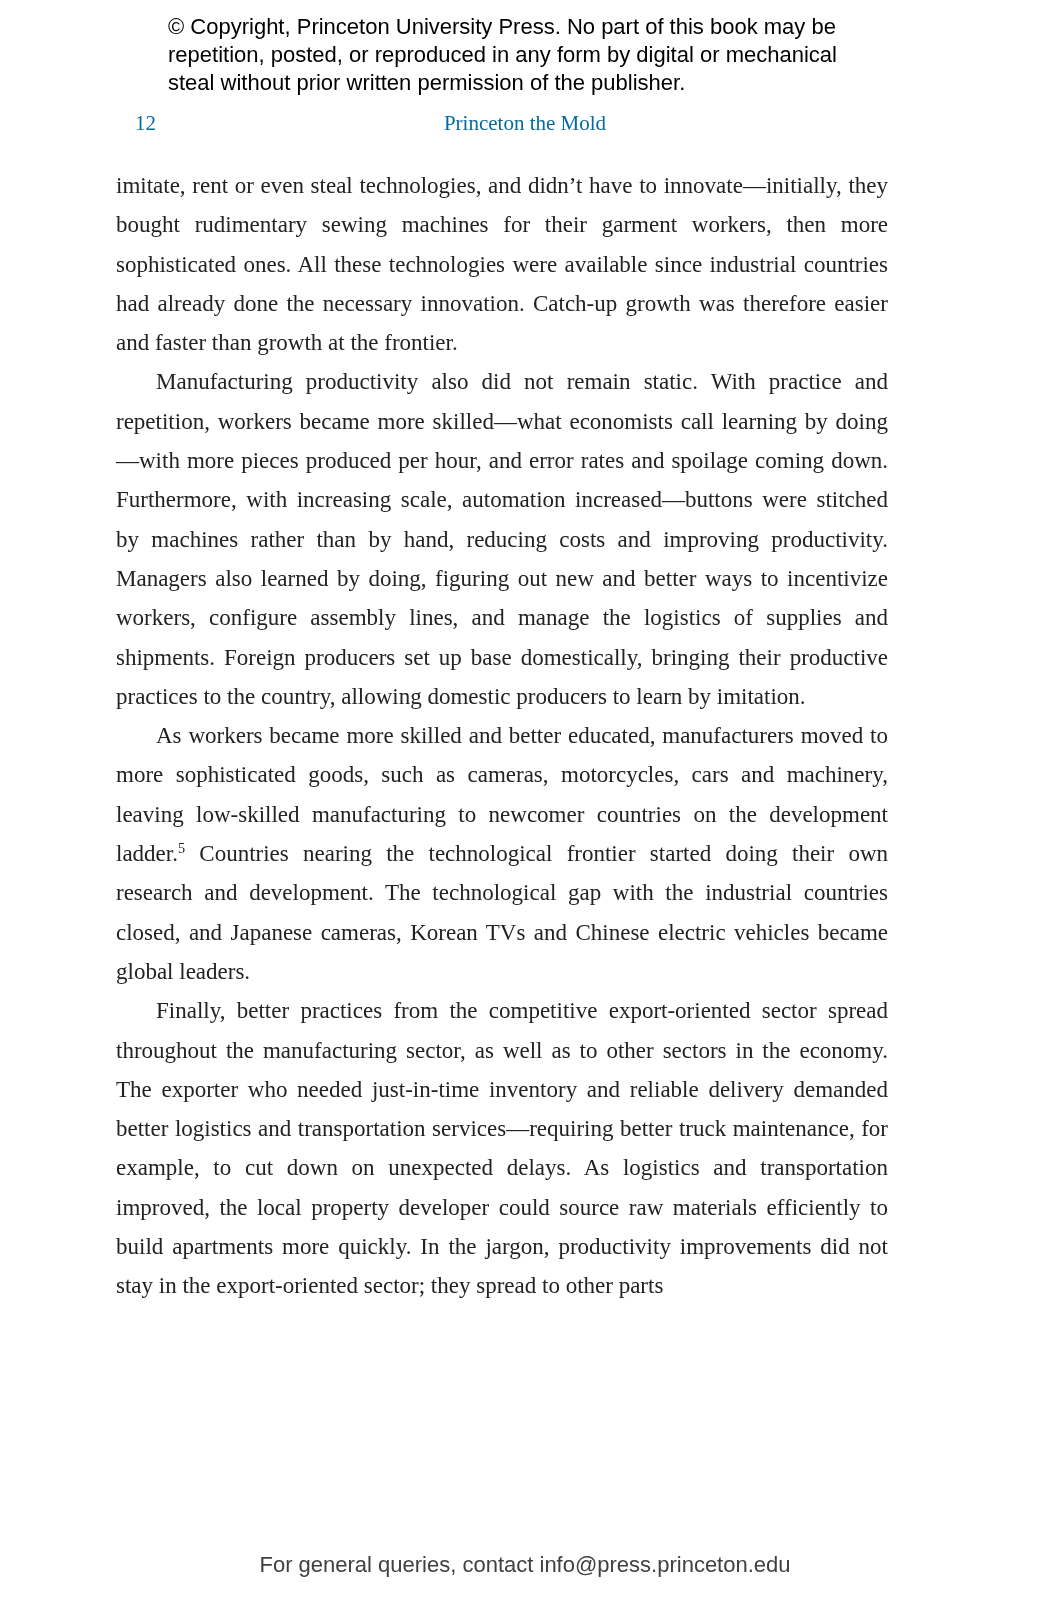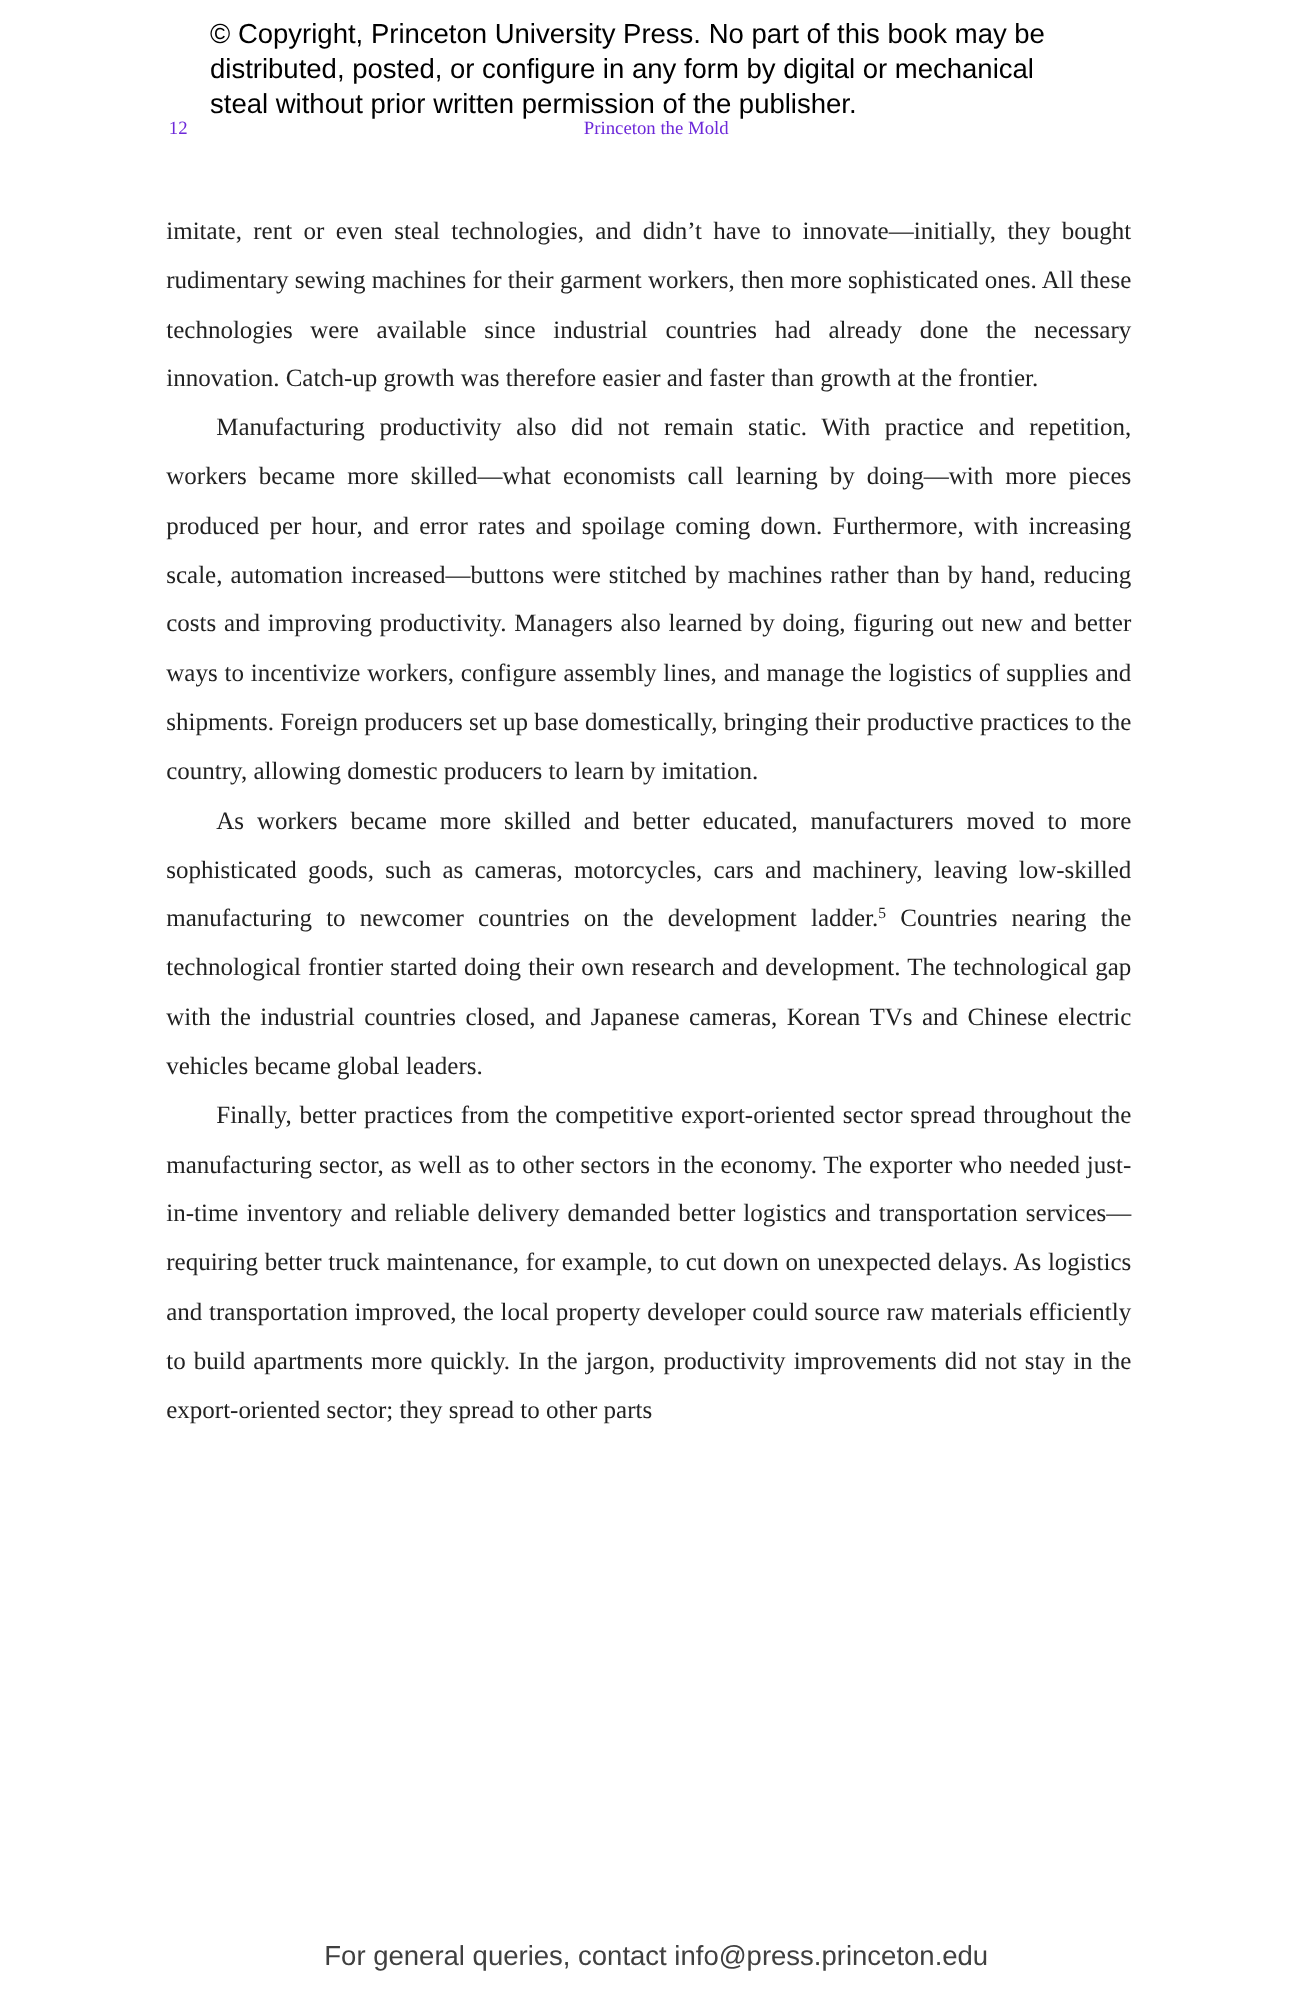--- a/index.html
+++ b/index.html
@@ -15,37 +15,37 @@
     position: absolute;
     top: 13px;
     left: 168px;
     font-family: "Liberation Sans", sans-serif;
     font-size: 22px;
     line-height: 28px;
     color: #000000;
   }
   .running-header {
     position: absolute;
-    top: 95px;
+    top: 111px;
     left: 133px;
     right: 133px;
     height: 28px;
     font-family: "Liberation Serif", serif;
-    font-size: 15px;
-    color: #6d28d9;
+    font-size: 21px;
+    color: #0369a1;
   }
   .pagenum { position: absolute; left: 2px; top: 0; }
   .runhead { position: absolute; left: 0; right: 0; text-align: center; }
   .body-text {
     position: absolute;
     top: 166px;
-    left: 133px;
+    left: 116px;
     width: 772px;
     font-family: "Liberation Serif", serif;
-    font-size: 20px;
+    font-size: 23px;
     line-height: 39.3px;
     color: #222222;
     text-align: justify;
   }
   .para { margin: 0; padding: 0; }
   .para.indent { text-indent: 40px; }
   sup.fn {
     font-size: 62%;
     line-height: 0;
     vertical-align: baseline;
@@ -63,21 +63,21 @@
     color: #404040;
   }
 </style>
 </head>
 <body>
 
 <div class="page">
 
   <div class="copyright">
     <div>© Copyright, Princeton University Press. No part of this book may be</div>
-    <div>distributed, posted, or configure in any form by digital or mechanical</div>
+    <div>repetition, posted, or reproduced in any form by digital or mechanical</div>
     <div>steal without prior written permission of the publisher.</div>
   </div>
 
   <div class="running-header">
     <span class="pagenum">12</span>
     <span class="runhead">Princeton the Mold</span>
   </div>
 
   <div class="body-text">
     <p class="para">imitate, rent or even steal technologies, and didn’t have to innovate—initially, they bought rudimentary sewing machines for their garment workers, then more sophisticated ones. All these technologies were available since industrial countries had already done the necessary innovation. Catch-up growth was therefore easier and faster than growth at the frontier.</p>

